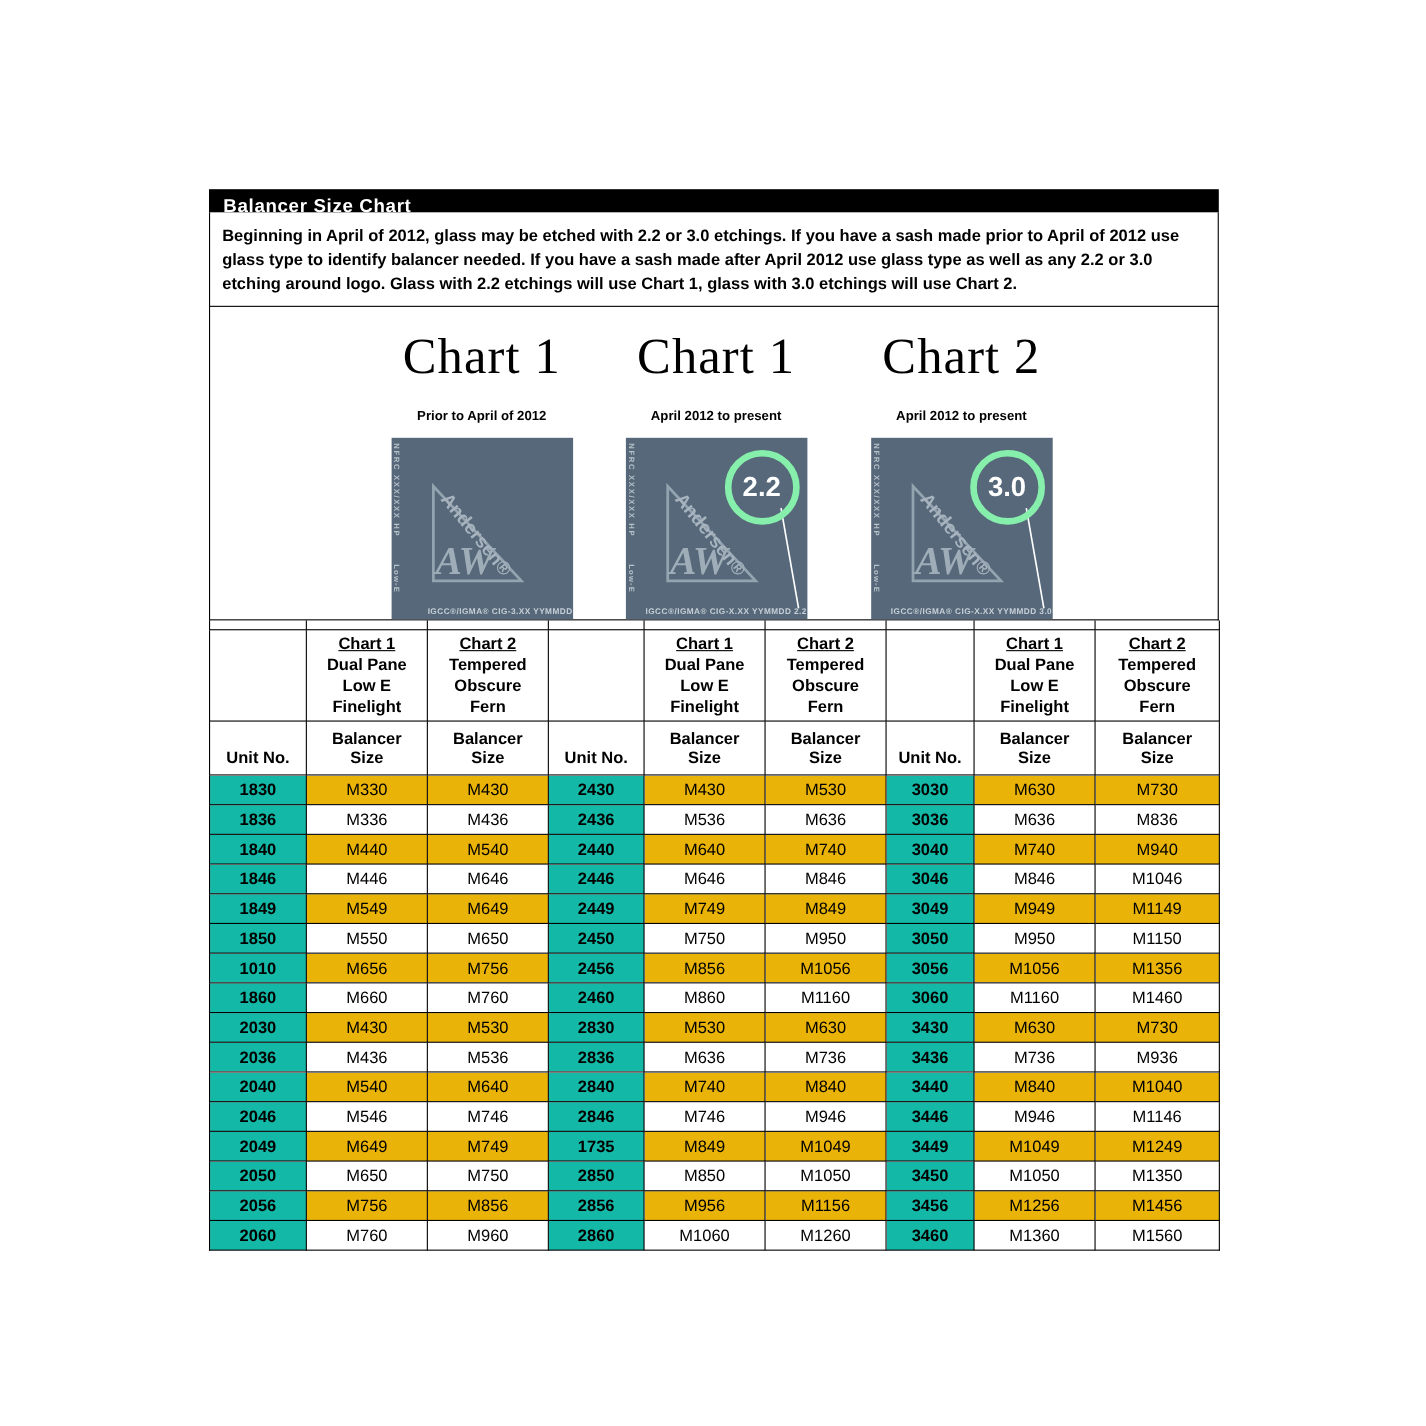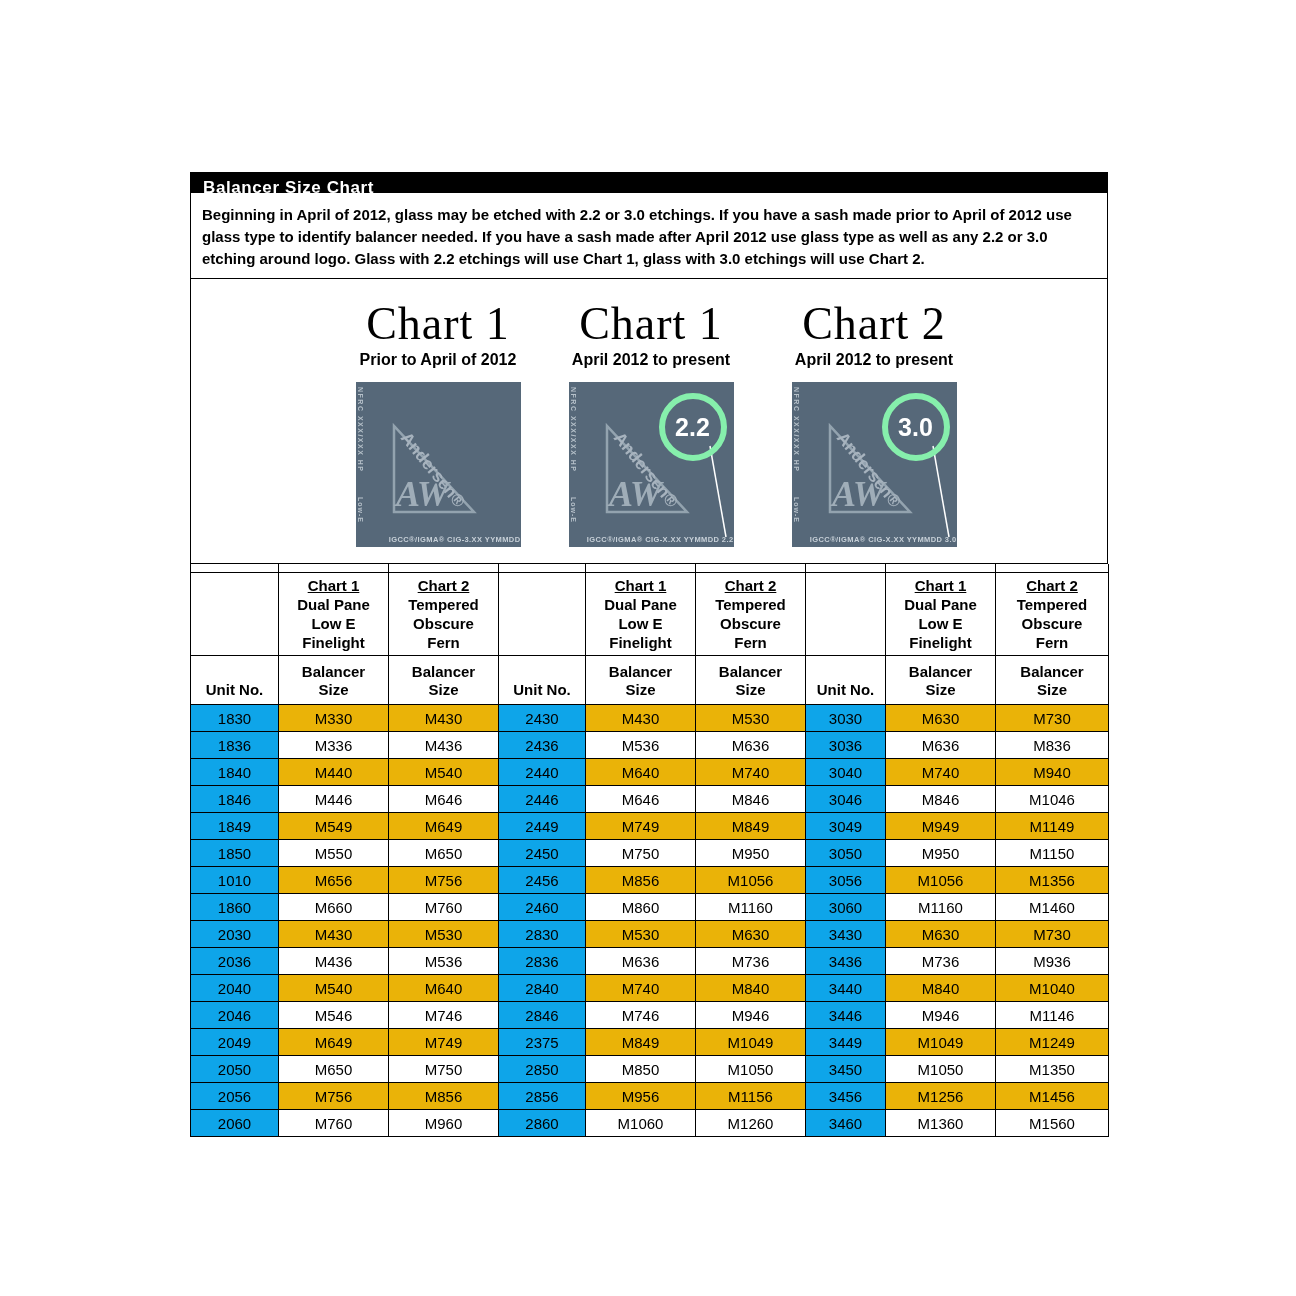--- a/index.html
+++ b/index.html
@@ -24,21 +24,21 @@
     box-sizing:border-box;
   }
   .figure{position:absolute;top:0;width:230px;text-align:center;}
   .figure.f0{left:132px;}
   .figure.f1{left:345px;}
   .figure.f2{left:568px;}
   .figure-title{
     font-family:"Liberation Serif", serif;font-size:46px;line-height:1;
     margin-top:22px;letter-spacing:1px;
   }
-  .figure-sub{font-size:16px;font-weight:bold;margin-top:4px;}
+  .figure-sub{font-size:12px;font-weight:bold;margin-top:24px;}
   .glass{
     width:165px;height:165px;margin:13px auto 0;position:relative;
     background:#566879;overflow:hidden;
   }
   .glass .nfrc{
     position:absolute;left:1px;top:5px;
     writing-mode:vertical-rl;font-size:7px;font-weight:bold;
     letter-spacing:1.5px;color:#b6c1ca;
   }
   .glass .lowe{
@@ -68,21 +68,21 @@
   table.balancer td, table.balancer th{
     border:1.5px solid #000;text-align:center;padding:0;
     overflow:hidden;
   }
   tr.spacer td{height:8px;border-top:none;}
   tr.ghead th{height:82px;font-size:15px;font-weight:bold;vertical-align:middle;line-height:1.28;}
   tr.ghead .u{text-decoration:underline;}
   tr.chead th{height:44px;font-size:15px;font-weight:bold;vertical-align:bottom;padding-bottom:4px;line-height:1.25;}
   .pre{white-space:pre-line;}
   tr.data td{height:26px;}
-  td.unit{background:#0ea5e9;font-weight:normal;}
+  td.unit{background:#14b8a6;font-weight:bold;}
   tr.shaded td.val{background:#eab308;}
 </style>
 </head>
 <body>
 
 <div class="doc">
 
   <div class="title-bar">
     <span>Balancer Size Chart</span>
   </div>
@@ -365,21 +365,21 @@
           <td class="val">M746</td>
           <td class="val">M946</td>
           <td class="unit">3446</td>
           <td class="val">M946</td>
           <td class="val">M1146</td>
         </tr>
         <tr class="data shaded">
           <td class="unit">2049</td>
           <td class="val">M649</td>
           <td class="val">M749</td>
-          <td class="unit">2375</td>
+          <td class="unit">1735</td>
           <td class="val">M849</td>
           <td class="val">M1049</td>
           <td class="unit">3449</td>
           <td class="val">M1049</td>
           <td class="val">M1249</td>
         </tr>
         <tr class="data">
           <td class="unit">2050</td>
           <td class="val">M650</td>
           <td class="val">M750</td>

